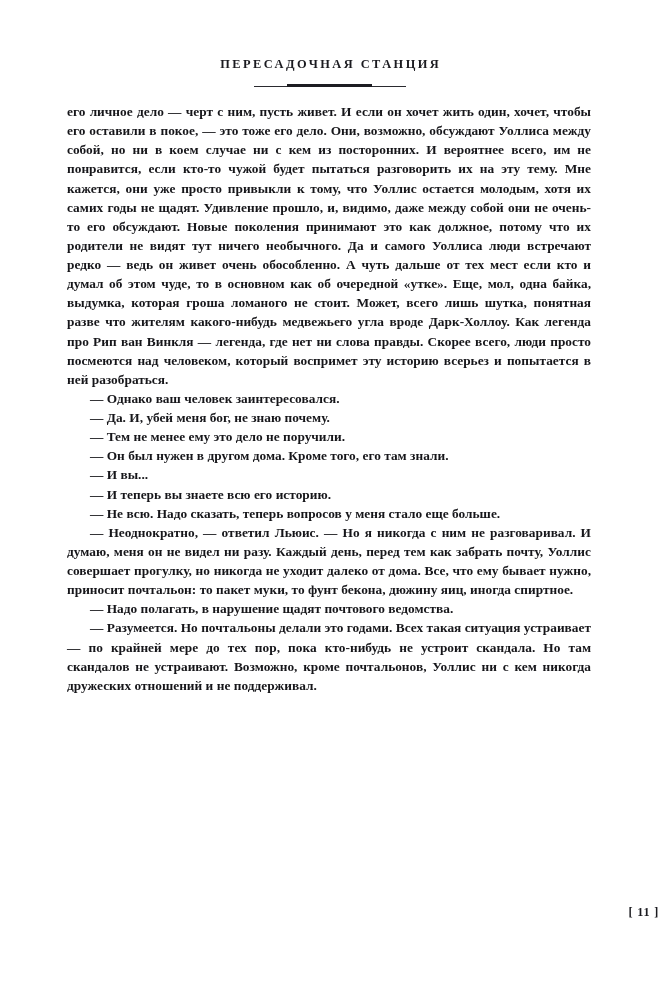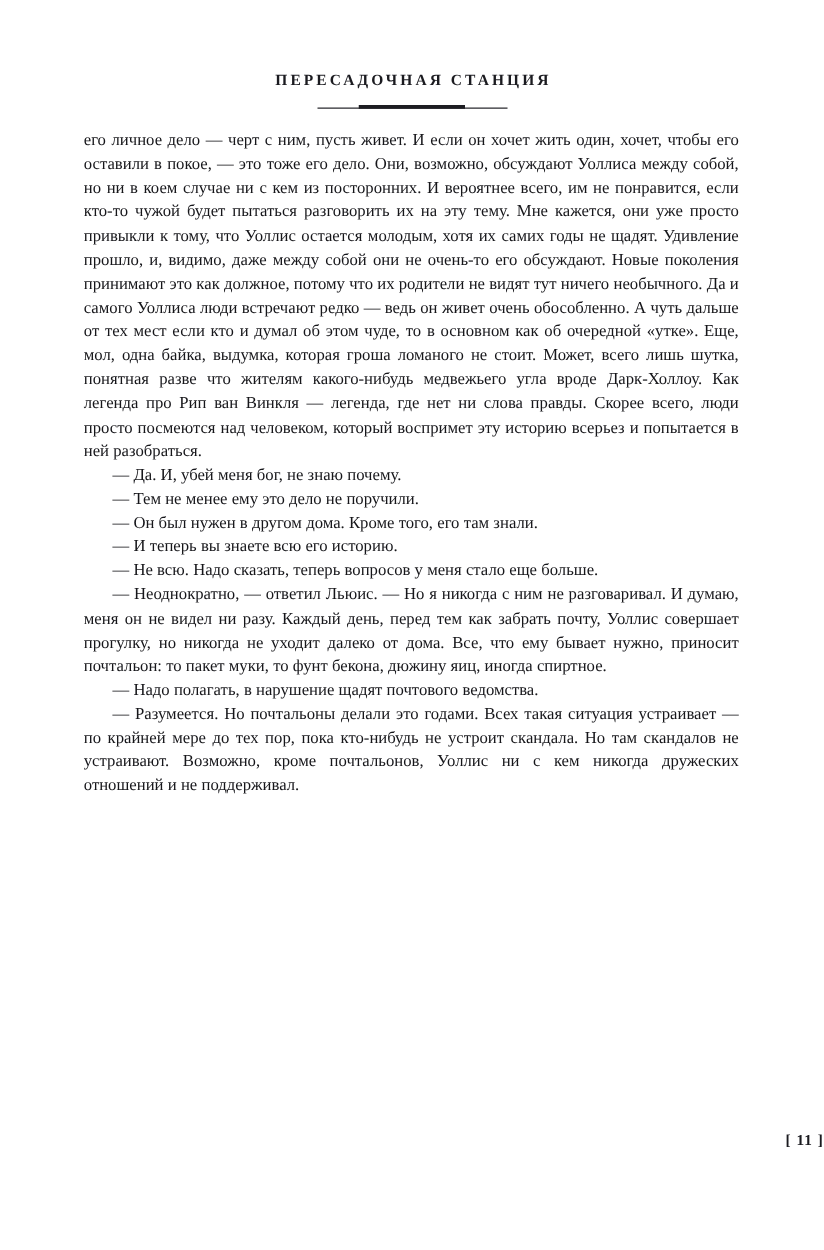--- a/index.html
+++ b/index.html
@@ -62,20 +62,21 @@
     height: 3.4px;
     background: #1d1d22;
   }
 
   
   .textblock {
     position: absolute;
     top: 102px;
     left: 67px;
     width: 524px;
+    font-weight: bold;
   }
 
   p {
     margin: 0;
     font-size: 13.35px;
     line-height: 19.12px;
     text-align: justify;
     text-justify: inter-word;
     letter-spacing: 0.01px;
     word-spacing: 0.02px;
@@ -116,23 +117,25 @@
 
   <div class="running-head">ПЕРЕСАДОЧНАЯ СТАНЦИЯ</div>
 
   <div class="head-rule">
     <span class="thin"></span>
     <span class="thick"></span>
   </div>
 
   <div class="textblock">
       <p class="body-cont">его личное дело — черт с ним, пусть живет. И если он хочет жить один, хочет, чтобы его оставили в покое, — это тоже его дело. Они, возможно, обсуждают Уоллиса между собой, но ни в коем случае ни с кем из посторонних. И вероятнее всего, им не понравится, если кто-то чужой будет пытаться разговорить их на эту тему. Мне кажется, они уже просто привыкли к тому, что Уоллис остается молодым, хотя их самих годы не щадят. Удивление прошло, и, видимо, даже между собой они не очень-то его обсуждают. Новые поколения принимают это как должное, потому что их родители не видят тут ничего необычного. Да и самого Уоллиса люди встречают редко — ведь он живет очень обособленно. А чуть дальше от тех мест если кто и думал об этом чуде, то в основном как об очередной «утке». Еще, мол, одна байка, выдумка, которая гроша ломаного не стоит. Может, всего лишь шутка, понятная разве что жителям какого-нибудь медвежьего угла вроде Дарк-Холлоу. Как легенда про Рип ван Винкля — легенда, где нет ни слова правды. Скорее всего, люди просто посмеются над человеком, который воспримет эту историю всерьез и попытается в ней разобраться.</p>
+      <p class="dialogue-wrap">— Однако ваш человек заинтересовался.</p>
       <p class="dialogue-wrap">— Да. И, убей меня бог, не знаю почему.</p>
       <p class="dialogue-wrap">— Тем не менее ему это дело не поручили.</p>
       <p class="dialogue-wrap">— Он был нужен в другом дома. Кроме того, его там знали.</p>
+      <p class="dialogue-wrap">— И вы...</p>
       <p class="dialogue-wrap">— И теперь вы знаете всю его историю.</p>
       <p class="dialogue-wrap">— Не всю. Надо сказать, теперь вопросов у меня стало еще больше.</p>
       <p class="dialogue-wrap">— Неоднократно, — ответил Льюис. — Но я никогда с ним не разговаривал. И думаю, меня он не видел ни разу. Каждый день, перед тем как забрать почту, Уоллис совершает прогулку, но никогда не уходит далеко от дома. Все, что ему бывает нужно, приносит почтальон: то пакет муки, то фунт бекона, дюжину яиц, иногда спиртное.</p>
       <p class="dialogue-wrap">— Надо полагать, в нарушение щадят почтового ведомства.</p>
       <p class="dialogue-wrap">— Разумеется. Но почтальоны делали это годами. Всех такая ситуация устраивает — по крайней мере до тех пор, пока кто-нибудь не устроит скандала. Но там скандалов не устраивают. Возможно, кроме почтальонов, Уоллис ни с кем никогда дружеских отношений и не поддерживал.</p>
     </div>
 
   <div class="folio">[ 11 ]</div>
 
 </div>

